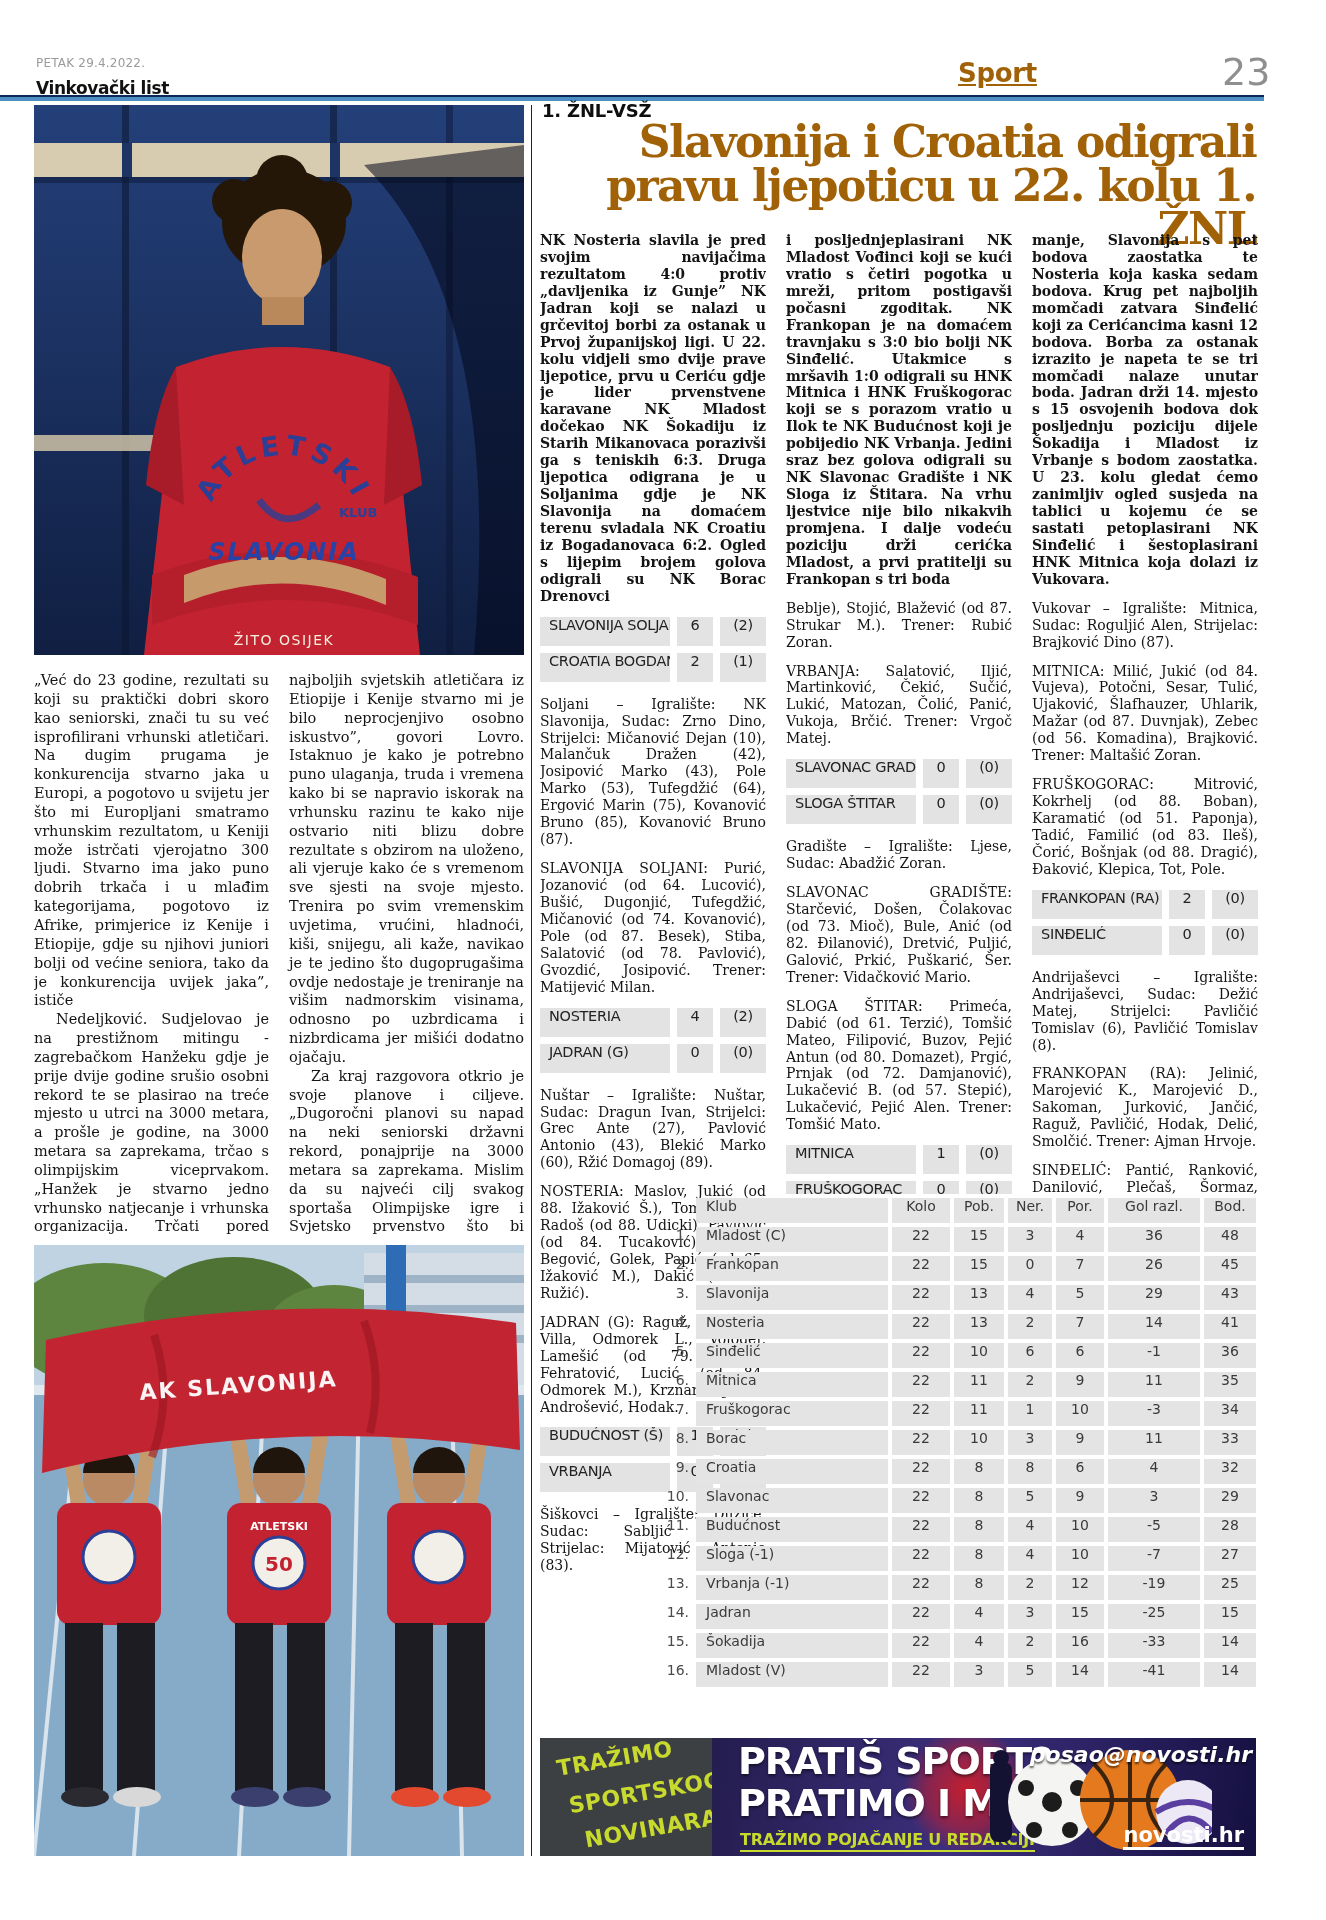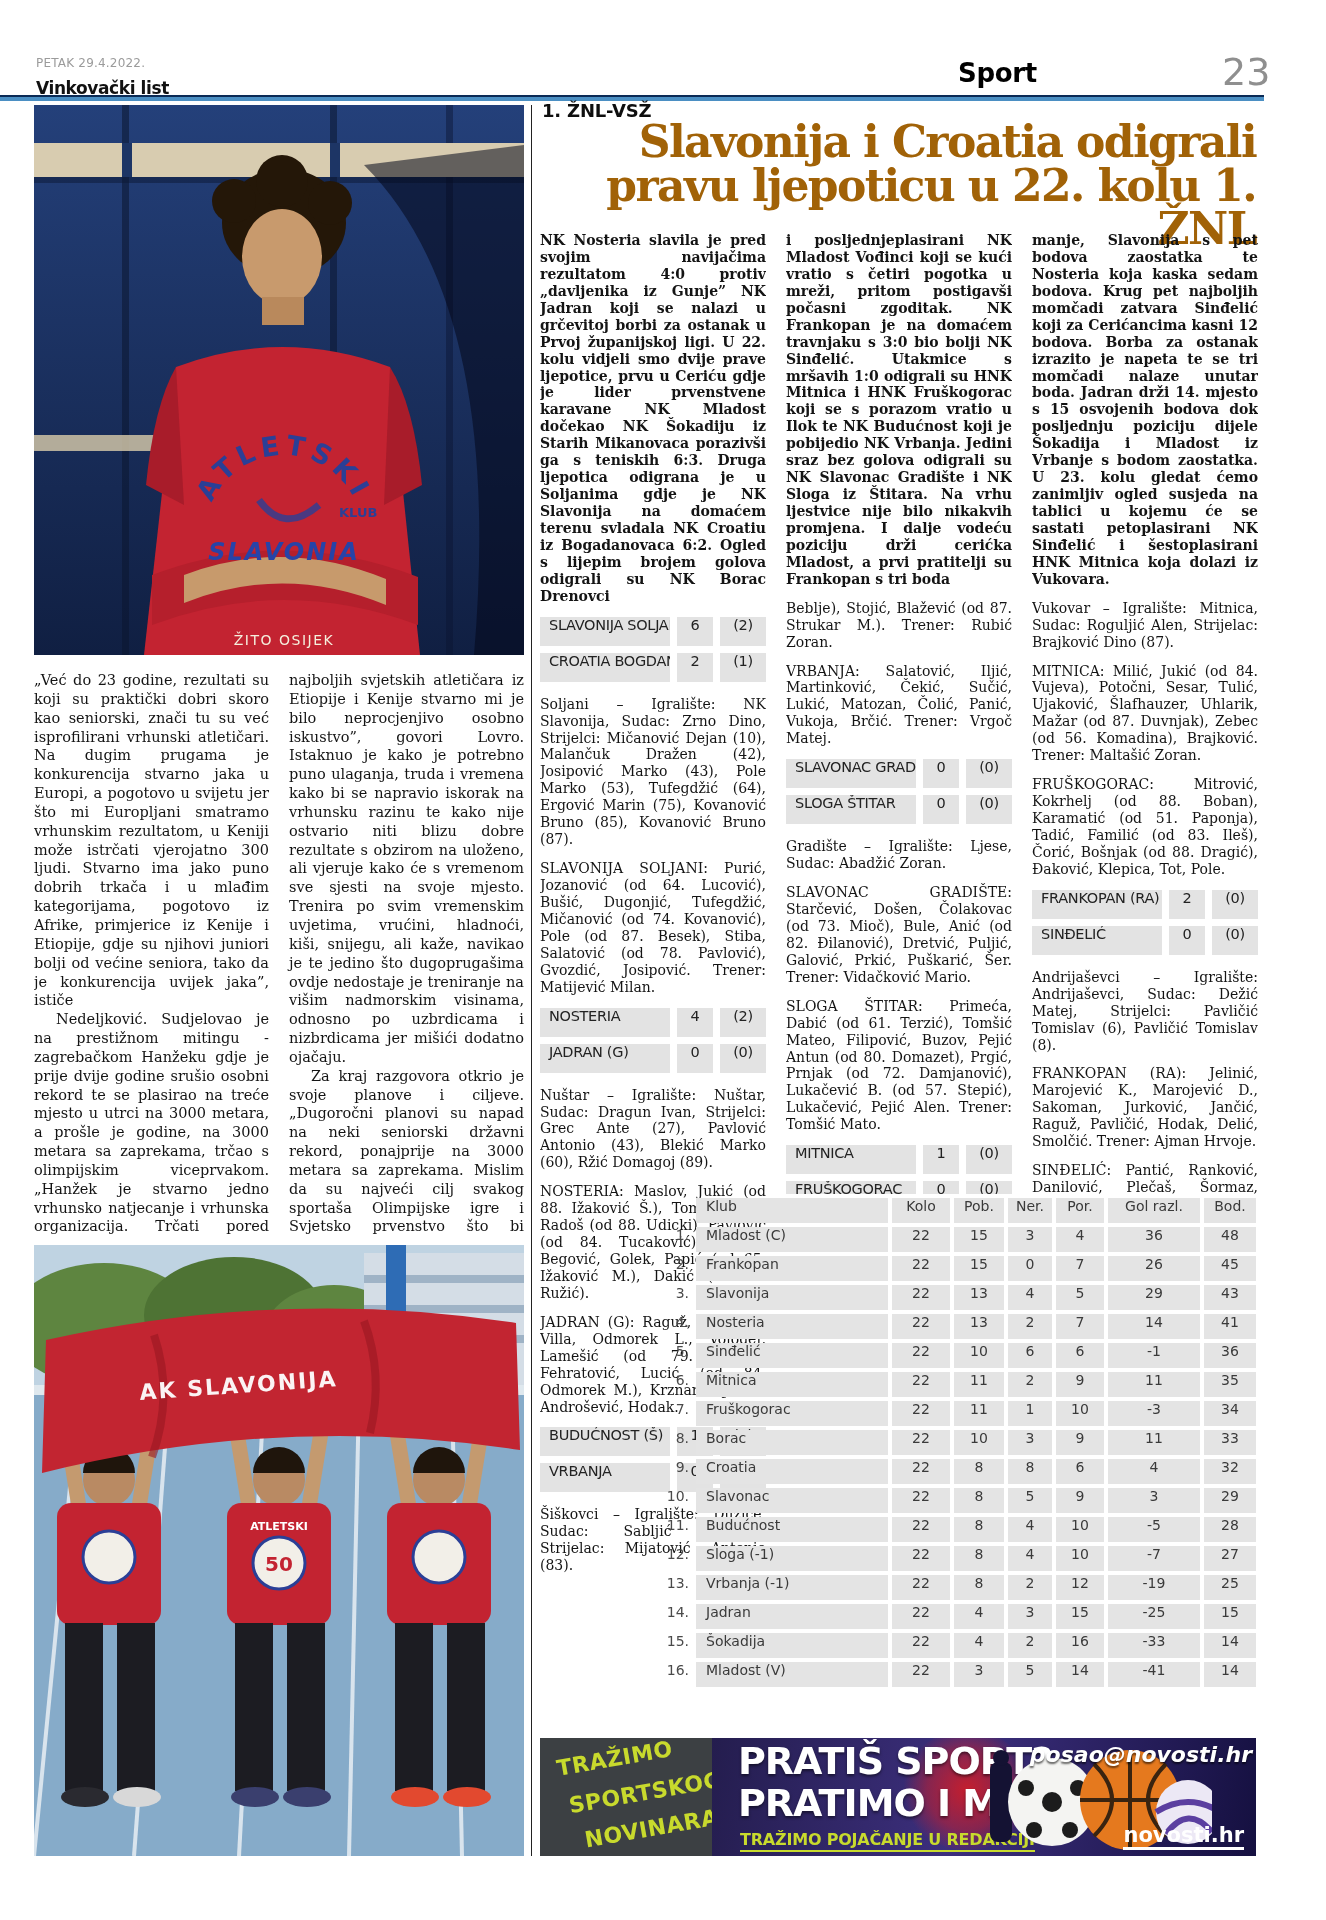--- a/index.html
+++ b/index.html
@@ -2,21 +2,21 @@
 <html><head>
 <meta charset="utf-8">
 <style>
   html,body{margin:0;padding:0;background:#ffffff;}
   .page{position:relative;width:1326px;height:1920px;background:#fff;overflow:hidden;
         font-family:"DejaVu Serif",serif;color:#161616;}
   
   .hdr-left{position:absolute;left:36px;top:56px;}
   .hdr-date{font:12px "DejaVu Sans",sans-serif;color:#9b9b9b;letter-spacing:.2px;}
   .hdr-paper{font:700 17px "DejaVu Sans",sans-serif;color:#111;letter-spacing:-.4px;margin-top:8px;}
-  .hdr-section{position:absolute;left:958px;top:58px;font:700 26px "DejaVu Sans",sans-serif;color:#000000;letter-spacing:-.3px;}
+  .hdr-section{position:absolute;left:958px;top:58px;font:700 26px "DejaVu Sans",sans-serif;color:#a16207;letter-spacing:-.3px;text-decoration:underline;}
   .hdr-page{position:absolute;left:1222px;top:50px;font:38px "DejaVu Sans",sans-serif;font-weight:400;color:#8f8f8f;}
   .rule{position:absolute;left:0;top:95px;width:1264px;height:6px;
         background:linear-gradient(180deg,#0a2a55 0 38%,#4b8fc3 38% 100%);}
   .vdiv{position:absolute;left:531px;top:105px;height:1751px;width:1px;background:#222;}
   
   .left{position:absolute;left:34px;top:105px;width:490px;height:1751px;}
   .photo{display:block;}
   .left-text{position:absolute;left:0;top:566px;width:490px;height:576px;overflow:hidden;
              column-count:2;column-gap:20px;}
   .lpara{font:14.5px/1.3 "DejaVu Serif",serif;text-align:justify;margin:0;color:#141414;}

